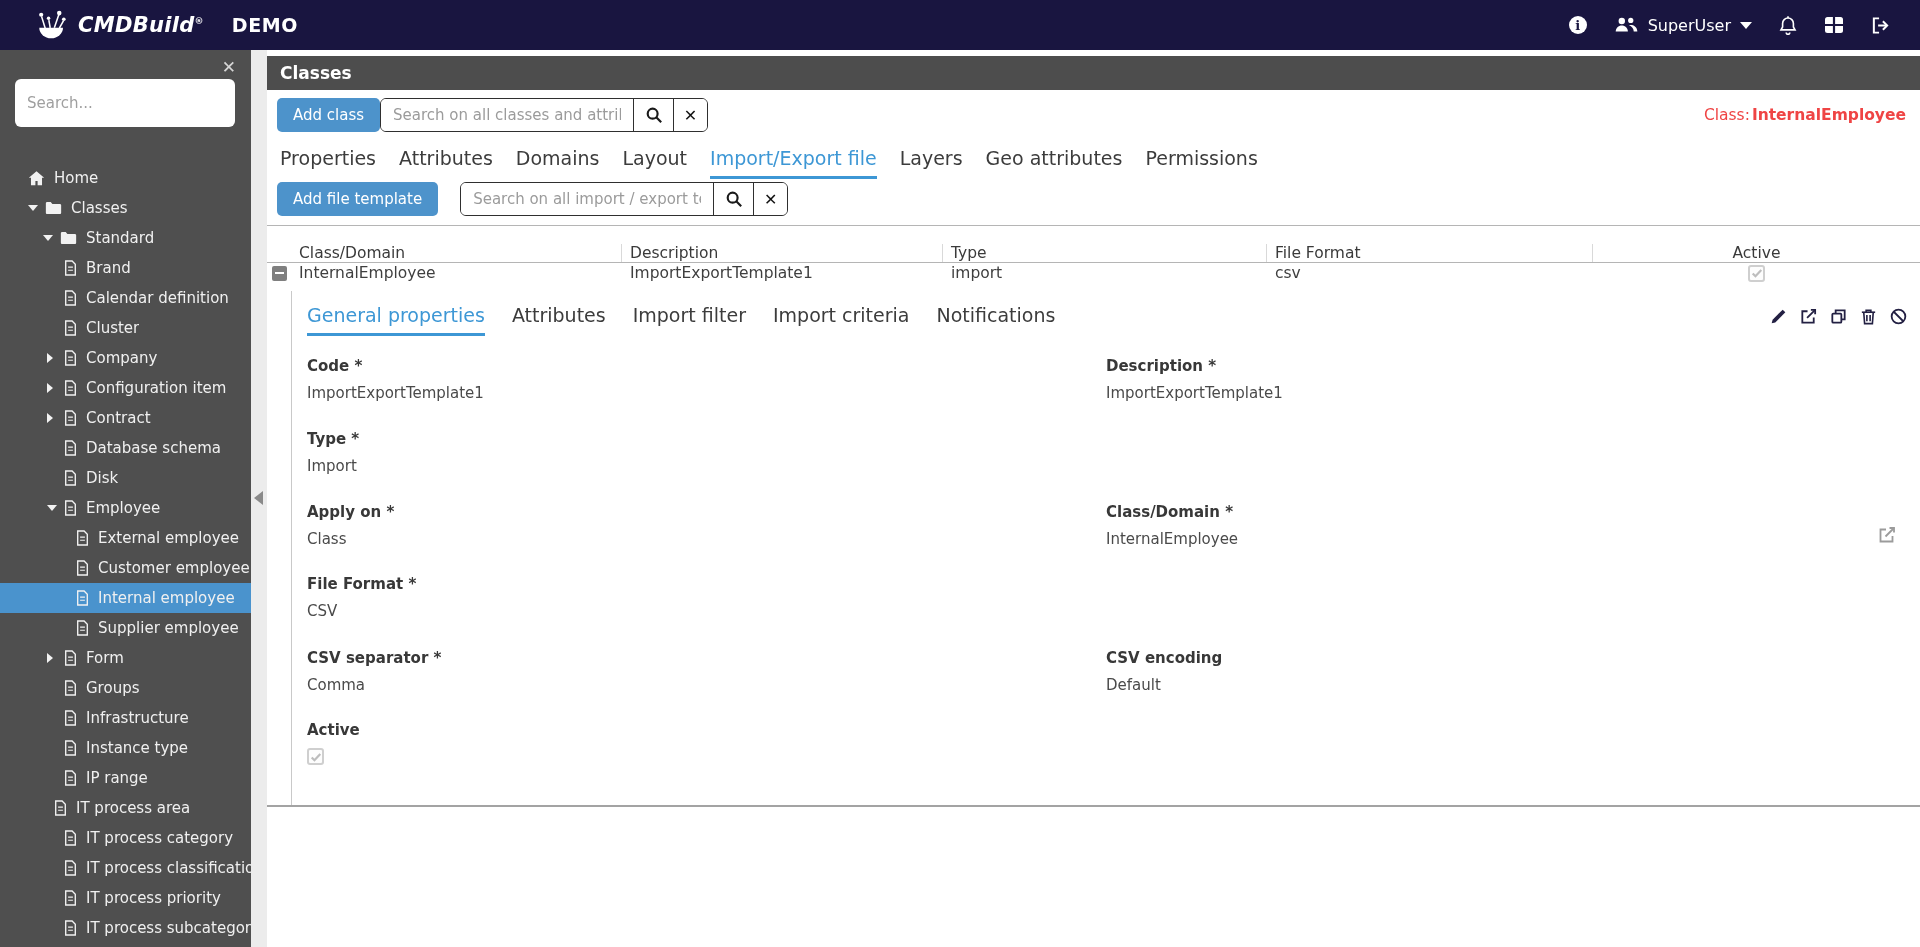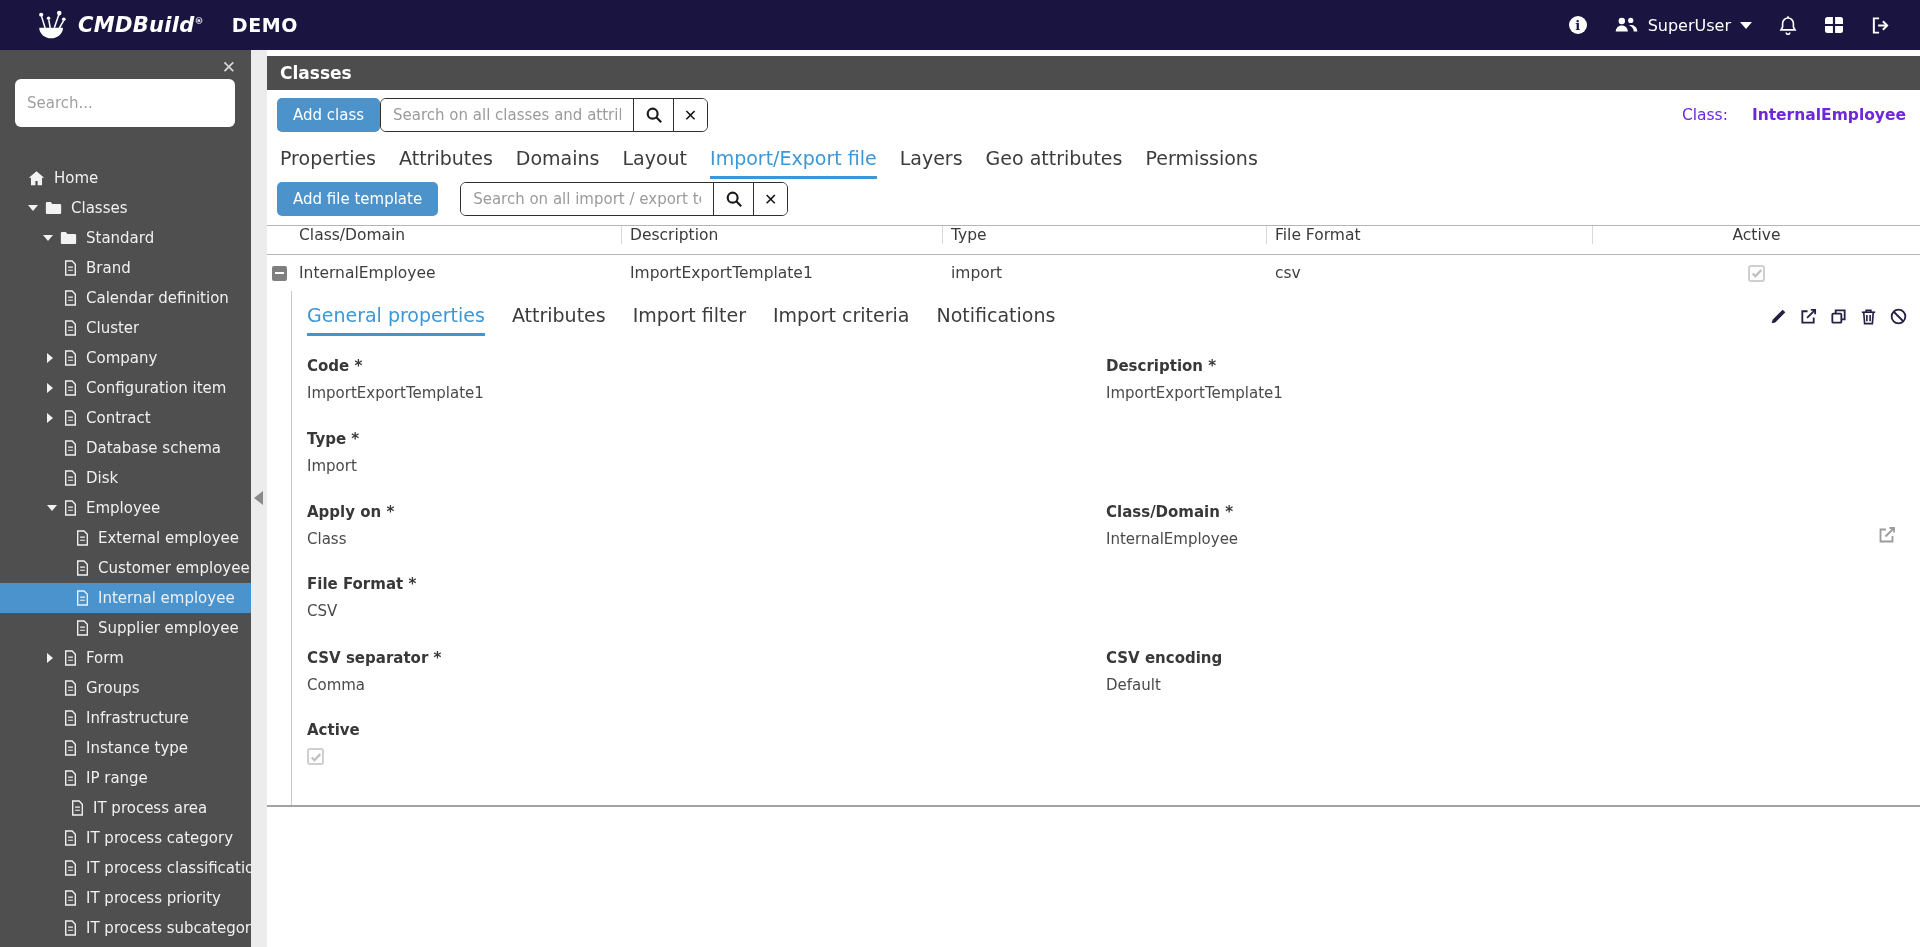--- a/index.html
+++ b/index.html
@@ -38,29 +38,29 @@
   .main { position:absolute; top:50px; left:267px; right:0; bottom:0; background:#fff; }
   .title-bar { position:absolute; top:6px; left:0; right:0; height:34px; background:#4d4d4d; color:#fff; display:flex; align-items:center; padding-left:13px; font-size:17px; font-weight:bold; }
   .toolbar1 { position:absolute; top:48px; left:10px; height:34px; display:flex; gap:0; }
   .toolbar2 { position:absolute; top:132px; left:10px; height:34px; display:flex; gap:22px; }
   .btn { background:#4d93cb; color:#fff; border:none; border-radius:5px; font-size:15px; padding:0 16px; height:34px; font-family:inherit; cursor:pointer; }
   .searchbox { display:flex; align-items:stretch; border:1px solid #2f2f2f; border-radius:6px; height:34px; background:#fff; overflow:hidden; }
   .searchbox input { border:none; outline:none; padding:0 12px; font-size:15px; width:252px; font-family:inherit; color:#333; }
   .searchbox input::placeholder { color:#9b9b9b; }
   .seg { display:flex; align-items:center; justify-content:center; width:40px; border-left:1px solid #2f2f2f; cursor:pointer; background:#fff; }
   .seg.clear { width:34px; font-weight:bold; font-size:16px; color:#111; }
-  .context { position:absolute; top:48px; right:14px; height:34px; display:flex; align-items:center; gap:24px; font-size:15.5px; color:#6d28d9; }
+  .context { position:absolute; top:48px; right:14px; height:34px; display:flex; align-items:center; gap:2px; font-size:15.5px; color:#ef4444; }
   .context b { font-weight:bold; }
 
   .tabs { position:absolute; display:flex; }
   .tabs1 { top:97px; left:13px; gap:23px; }
   .tab { font-size:19px; color:#3c3c3c; padding-bottom:7px; cursor:pointer; white-space:nowrap; }
   .tab.active { color:#3d97d5; border-bottom:3px solid #3d97d5; }
 
-  .grid-header { position:absolute; top:175px; left:0; right:0; height:30px; border-top:1px solid #b5b5b5; border-bottom:1px solid #b5b5b5; display:flex; align-items:flex-start; font-size:15.5px; color:#3a3a3a; }
+  .grid-header { position:absolute; top:175px; left:0; right:0; height:38px; border-top:1px solid #b5b5b5; border-bottom:1px solid #b5b5b5; display:flex; align-items:flex-end; font-size:15.5px; color:#3a3a3a; }
   .gh-cell { display:flex; align-items:center; padding:0 8px; border-right:1px solid #d9d9d9; }
   .gh-cell:last-child { border-right:none; }
   .gh-cell.center { justify-content:center; }
   .grid-row { position:absolute; top:205px; left:0; right:0; height:36px; display:flex; align-items:center; font-size:15.5px; color:#3f3f3f; cursor:pointer; }
   .gr-cell { padding:0 8px; display:flex; align-items:center; }
   .gr-cell.center { justify-content:center; }
   .expander { width:15px; height:15px; background:#7f7f7f; border-radius:2px; position:relative; cursor:pointer; flex:none; }
   .expander::after { content:""; position:absolute; left:3px; right:3px; top:6.5px; height:2px; background:#fff; }
 
   .checkbox { width:17px; height:17px; border:2px solid #cfcfcf; border-radius:3px; background:#fdfdfd; display:flex; align-items:center; justify-content:center; }
@@ -371,21 +371,21 @@
         <div class="tree-row" style="padding-left: 47px;">
           <span class="caret-slot"></span>
           <span class="tree-icon">
             <svg viewBox="0 0 16 20" width="13" height="16">
               <path d="M2 1.2h8l4 4v13.6H2z" fill="none" stroke="#f2f2f2" stroke-width="1.7"></path>
               <path d="M5 9h6M5 12.8h6" stroke="#f2f2f2" stroke-width="1.5"></path>
             </svg>
           </span>
           <span class="tree-label">IP range</span>
         </div>
-        <div class="tree-row" style="padding-left: 54px;">
+        <div class="tree-row" style="padding-left: 37px;">
           <span class="caret-slot"></span>
           <span class="tree-icon">
             <svg viewBox="0 0 16 20" width="13" height="16">
               <path d="M2 1.2h8l4 4v13.6H2z" fill="none" stroke="#f2f2f2" stroke-width="1.7"></path>
               <path d="M5 9h6M5 12.8h6" stroke="#f2f2f2" stroke-width="1.5"></path>
             </svg>
           </span>
           <span class="tree-label">IT process area</span>
         </div>
         <div class="tree-row" style="padding-left: 47px;">

